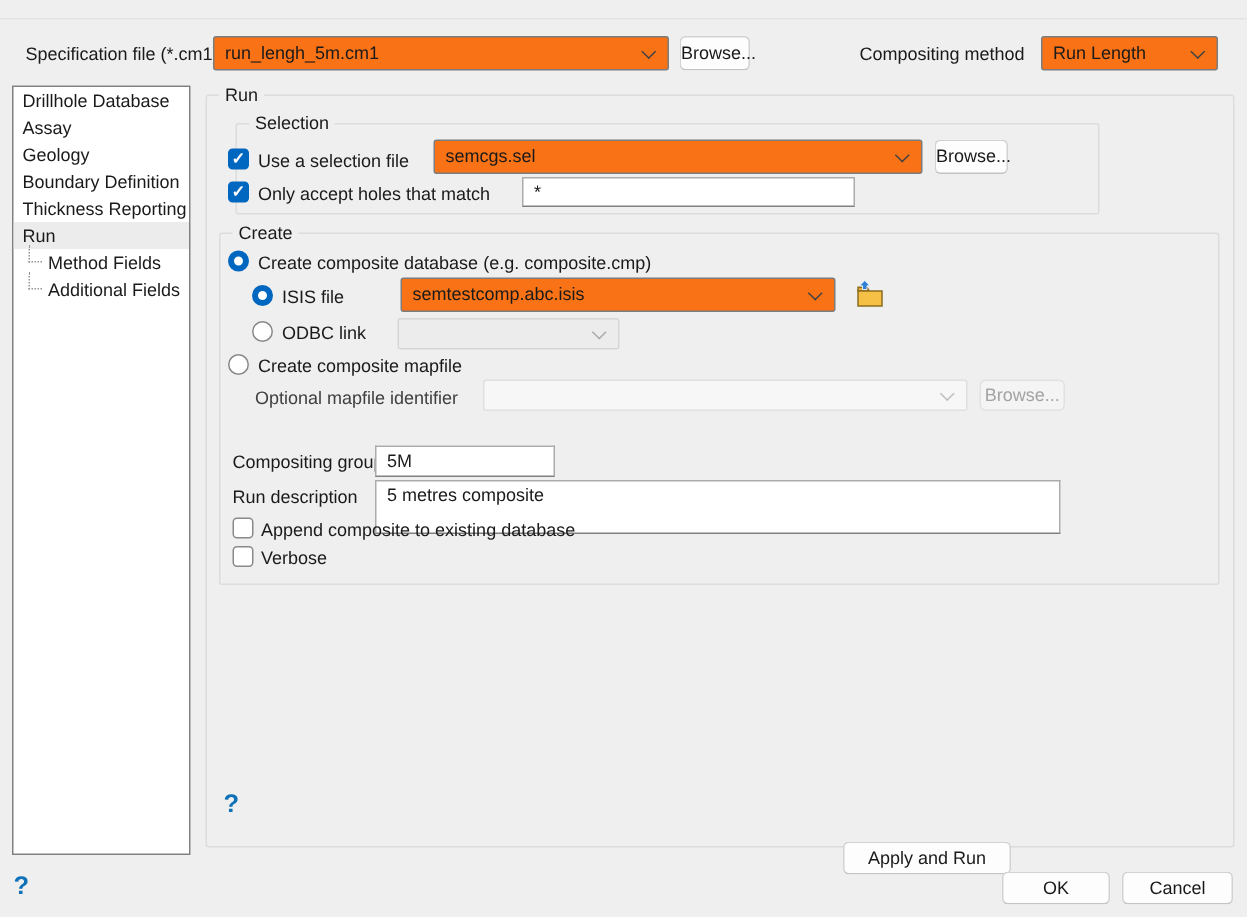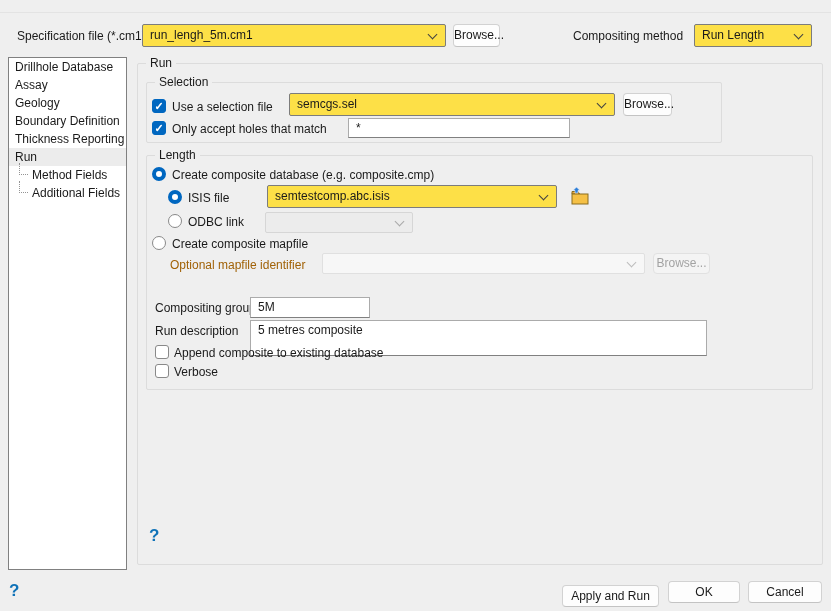--- a/index.html
+++ b/index.html
@@ -10,21 +10,21 @@
     background:#efefef; position:relative; overflow:hidden;
   }
   .abs { position:absolute; }
   .lbl { white-space:nowrap; line-height:14px; }
 
   
   .top-divider { top:12px; left:0; width:831px; height:1px; background:#e3e3e3; }
 
   
   .combo {
-    background:#fde047; border:1px solid #7c7c7c; border-radius:2px;
+    background:#f97316; border:1px solid #7c7c7c; border-radius:2px;
     padding:0 22px 0 7px; line-height:21px; height:23px; white-space:nowrap; overflow:hidden;
   }
   .combo .chev {
     position:absolute; right:9px; top:50%; width:7px; height:7px;
     border-left:1.4px solid #424242; border-bottom:1.4px solid #424242;
     transform:translateY(-72%) rotate(-45deg);
   }
   .combo.disabled-soft { background:#ececec; border-color:#d6d6d6; }
   .combo.disabled-soft .chev { border-color:#a9a9a9; }
   .combo.disabled-light { background:#f7f7f7; border-color:#e0e0e0; }
@@ -67,21 +67,21 @@
     background:#fff; border:1px solid #808080; padding-top:0; overflow:hidden;
   }
   .tree-item { height:18px; line-height:18px; padding-left:6px; white-space:nowrap; cursor:default; }
   .tree-item.selected { background:#ececec; }
   .tree-connector {
     display:inline-block; width:9px; height:12px;
     border-left:1px dotted #949494; border-bottom:1px dotted #949494;
     margin:0 4px 0 4px; transform:translateY(-4px);
   }
 
-  .dim { color:#a16207; }
+  .dim { color:#404040; }
   .help { color:#0f72b8; font-weight:700; font-size:17px; line-height:18px; cursor:default; }
 </style>
 </head>
 <body>
 
 <div class="abs top-divider"></div>
 
 <div class="abs lbl" style="left:17px; top:29px;">Specification file (*.cm1)</div>
 <div class="abs combo" style="left:142px; top:24px; width:304px;">
   <span>run_lengh_5m.cm1</span>
@@ -102,36 +102,36 @@
   <div class="tree-item"><span>Thickness Reporting</span></div>
   <div class="tree-item selected"><span>Run</span></div>
   <div class="tree-item"><span class="tree-connector"></span><span>Method Fields</span></div>
   <div class="tree-item"><span class="tree-connector"></span><span>Additional Fields</span></div>
 </div>
 
 <div class="abs groupbox" style="left:137px; top:63px; width:686px; height:502px;">
   <span class="group-label">Run</span>
 </div>
 
-<div class="abs groupbox" style="left:146px; top:82px; width:576px; height:61px;">
+<div class="abs groupbox" style="left:157px; top:82px; width:576px; height:61px;">
   <span class="group-label">Selection</span>
 </div>
 <div class="abs cb checked" style="left:152px; top:99px;"><span>✓</span></div>
 <div class="abs lbl" style="left:172px; top:100px;">Use a selection file</div>
 <div class="abs combo" style="left:289px; top:93px; width:326px;">
   <span>semcgs.sel</span>
   <span class="chev"></span>
 </div>
 <div class="abs btn" style="left:623px; top:93px; width:49px; height:23px; line-height:21px;">Browse...</div>
 <div class="abs cb checked" style="left:152px; top:121px;"><span>✓</span></div>
 <div class="abs lbl" style="left:172px; top:122px;">Only accept holes that match</div>
 <div class="abs tfield" style="left:348px; top:118px; width:222px; height:20px;">*</div>
 
 <div class="abs groupbox" style="left:146px; top:155px; width:667px; height:235px;">
-  <span class="group-label">Length</span>
+  <span class="group-label">Create</span>
 </div>
 <div class="abs radio on" style="left:152px; top:167px;"></div>
 <div class="abs lbl" style="left:172px; top:168px;">Create composite database (e.g. composite.cmp)</div>
 
 <div class="abs radio on" style="left:168px; top:190px;"></div>
 <div class="abs lbl" style="left:188px; top:191px;">ISIS file</div>
 <div class="abs combo" style="left:267px; top:185px; width:290px;">
   <span>semtestcomp.abc.isis</span>
   <span class="chev"></span>
 </div>
@@ -166,15 +166,15 @@
 <div class="abs tfield" style="left:250px; top:320px; width:457px; height:36px; line-height:19px;">5 metres composite</div>
 
 <div class="abs cb unchecked" style="left:155px; top:345px;"></div>
 <div class="abs lbl" style="left:174px; top:346px;">Append composite to existing database</div>
 <div class="abs cb unchecked" style="left:155px; top:364px;"></div>
 <div class="abs lbl" style="left:174px; top:365px;">Verbose</div>
 
 <div class="abs help" style="left:149px; top:527px;">?</div>
 <div class="abs help" style="left:9px; top:582px;">?</div>
 
-<div class="abs btn" style="left:562px; top:585px; width:97px; height:22px; line-height:20px;">Apply and Run</div>
+<div class="abs btn" style="left:562px; top:561px; width:112px; height:22px; line-height:20px;">Apply and Run</div>
 <div class="abs btn" style="left:668px; top:581px; width:72px; height:22px; line-height:20px;">OK</div>
 <div class="abs btn" style="left:748px; top:581px; width:74px; height:22px; line-height:20px;">Cancel</div>
 
 </body></html>

